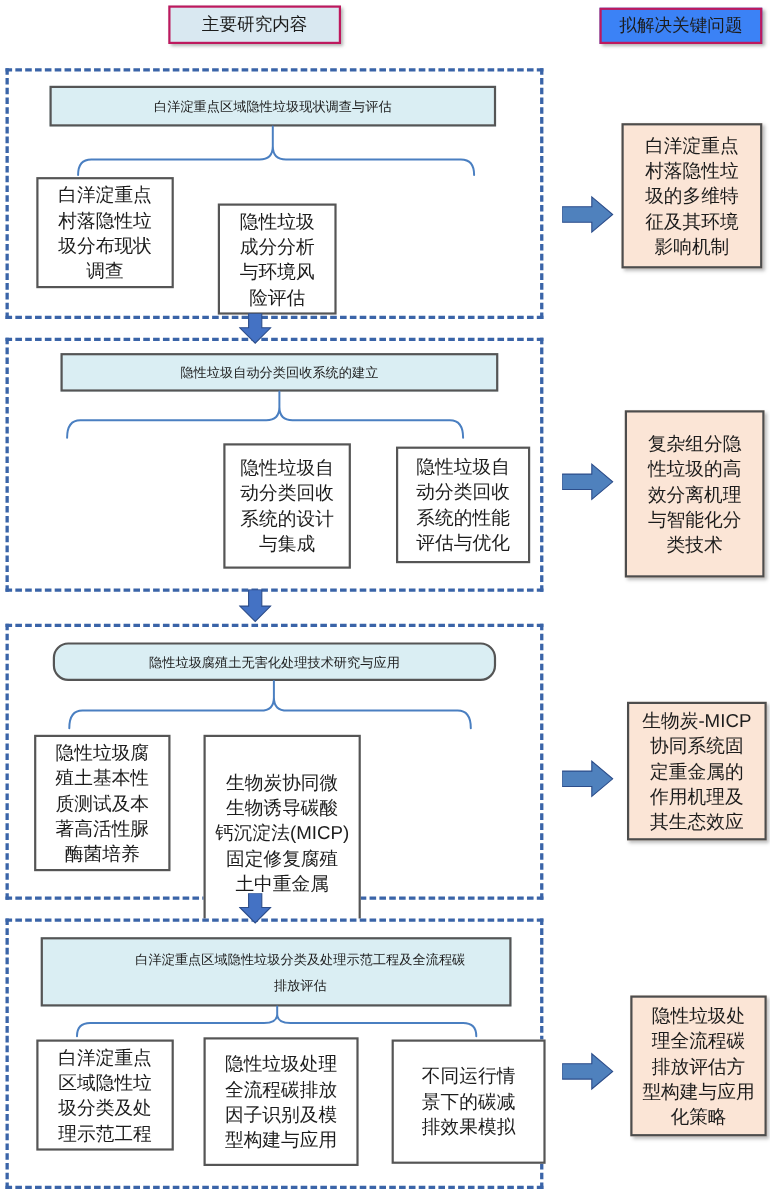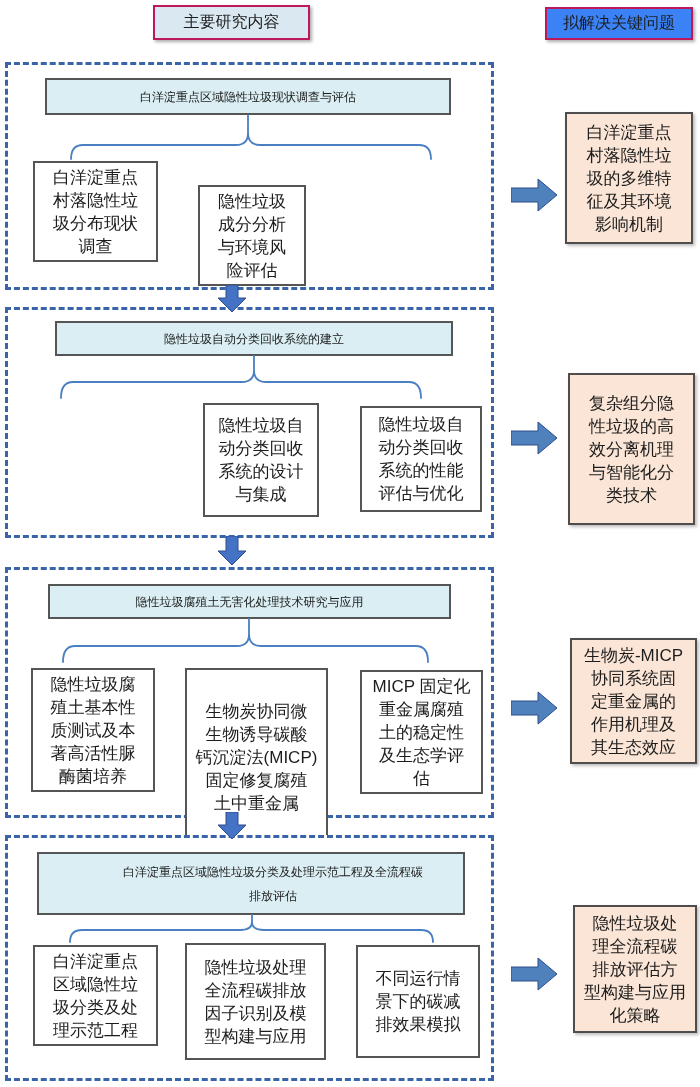--- a/index.html
+++ b/index.html
@@ -67,56 +67,51 @@
 动分类回收
 系统的设计
 与集成</div>
   <div class="rbox" style="left:352px;top:96px;width:122px;height:106px;">隐性垃圾自
 动分类回收
 系统的性能
 评估与优化</div>
 </div>
 
 <div class="section" style="top:567px;height:251px;">
-  <div class="stitle" style="left:40px;top:14px;width:403px;height:35px;">隐性垃圾腐殖土无害化处理技术研究与应用</div>
+  <div class="stitle" style="left:40px;top:14px;width:403px;height:35px;border-radius:14px;">隐性垃圾腐殖土无害化处理技术研究与应用</div>
   <svg class="brace" width="489" height="251" viewBox="0 0 489 251">
     <path d="M241,49 L241,64 M55,92 Q55,76 67,76 L229,76 Q241,76 241,64 Q241,76 253,76 L408,76 Q420,76 420,92" fill="none" stroke="#4a7fc1" stroke-width="1.8" stroke-linecap="round"></path>
   </svg>
   <div class="rbox" style="left:23px;top:98px;width:124px;height:124px;">隐性垃圾腐
 殖土基本性
 质测试及本
 著高活性脲
 酶菌培养</div>
   <div class="rbox" style="left:177px;top:98px;width:143px;height:178px;">生物炭协同微
 生物诱导碳酸
 钙沉淀法(MICP)
 固定修复腐殖
 土中重金属</div>
-  <div class="rbox" style="left:352px;top:100px;width:123px;height:124px;">MICP 固定化
-重金属腐殖
-土的稳定性
-及生态学评
-估</div>
 </div>
 
 <div class="section" style="top:835px;height:246px;">
   <div class="stitle" style="left:29px;top:14px;width:428px;height:63px;padding-left:44px;">白洋淀重点区域隐性垃圾分类及处理示范工程及全流程碳
 排放评估</div>
   <svg class="brace" width="489" height="246" viewBox="0 0 489 246">
     <path d="M244,77 L244,84 M62,104 Q62,92 74,92 L232,92 Q244,92 244,84 Q244,92 256,92 L413,92 Q425,92 425,104" fill="none" stroke="#4a7fc1" stroke-width="1.8" stroke-linecap="round"></path>
   </svg>
   <div class="rbox" style="left:25px;top:107px;width:125px;height:101px;">白洋淀重点
 区域隐性垃
 圾分类及处
 理示范工程</div>
   <div class="rbox" style="left:177px;top:105px;width:141px;height:117px;">隐性垃圾处理
 全流程碳排放
 因子识别及模
 型构建与应用</div>
-  <div class="rbox" style="left:348px;top:107px;width:124px;height:113px;">不同运行情
+  <div class="rbox" style="left:348px;top:107px;width:140px;height:113px;">不同运行情
 景下的碳减
 排效果模拟</div>
 </div>
 
 <svg class="arrow" style="left:217px;top:285px;z-index:5;" width="30" height="28" viewBox="0 0 30 28">
   <polygon points="9,0 21,0 21,13 29,13 15,27 1,13 9,13" fill="#4472c4" stroke="#2c4d8a" stroke-width="1"></polygon>
 </svg>
 <svg class="arrow" style="left:217px;top:536px;z-index:5;" width="30" height="30" viewBox="0 0 30 30">
   <polygon points="9,0 21,0 21,15 29,15 15,29 1,15 9,15" fill="#4472c4" stroke="#2c4d8a" stroke-width="1"></polygon>
 </svg>

